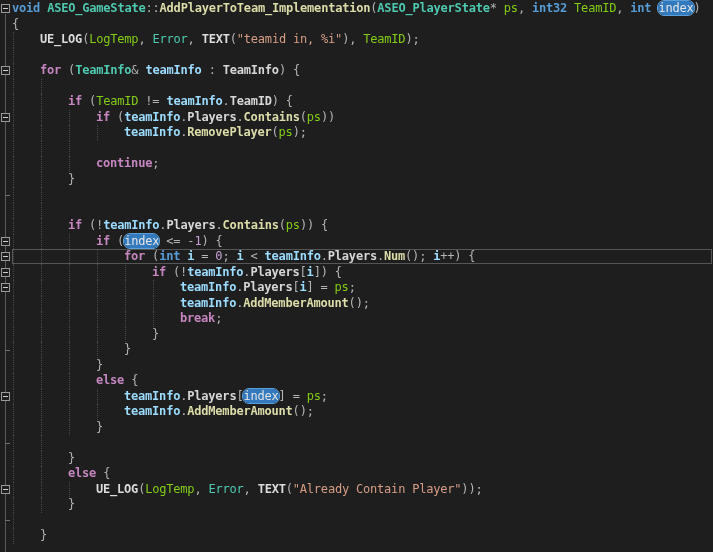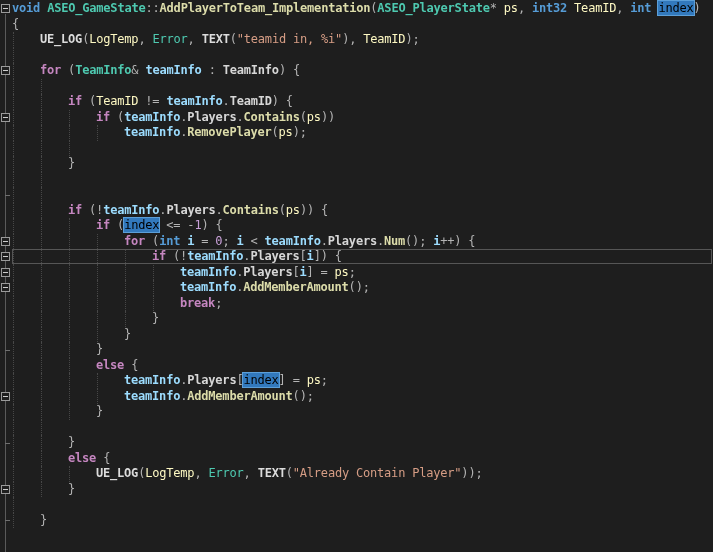--- a/index.html
+++ b/index.html
@@ -36,48 +36,49 @@
     position:absolute;left:12px;right:1px;height:15px;
     border:1px solid #565656;box-sizing:border-box;z-index:1;
   }
   
   .tk-k{color:#569cd6;font-weight:600;}   
   .tk-c{color:#c586c0;font-weight:600;}   
   .tk-t{color:#4ec9b0;font-weight:600;text-align:right;}   
   .tk-f{color:#dcdcaa;font-weight:600;}   
   .tk-m{color:#dcdcdc;font-weight:600;}   
   .tk-l{color:#9cdcfe;font-weight:600;}   
-  .tk-p{color:#fef9c3;}                   
+  .tk-p{color:#84cc16;}                   
   .tk-d{color:#d7d7d7;font-weight:600;}   
   .tk-o{color:#b4b4b4;}                   
   .tk-s{color:#d69d85;}                   
   .tk-n{color:#c9a1d9;}                   
   .tk-g{color:#57a64a;font-weight:600;}   
   .tk-e{color:#4ec9b0;}                   
   .tk-h{                                   
-    color:#000000;background:#3279bd;
-    outline:1px solid #5c9fd8;border-radius:0;
+    color:#e5e5e5;background:#3279bd;
+    outline:1px solid #5c9fd8;border-radius:6px;
   }
 </style>
 </head>
 <body>
 
 <div id="screen">
   <div id="current-line" style="top: 249px;"></div>
   <div id="code-area">
       <div class="line"><span class="code" style="margin-left: 12px;"><span class="tk-k">void</span><span class="tk-o"> </span><span class="tk-t">ASEO_GameState</span><span class="tk-o">::</span><span class="tk-f">AddPlayerToTeam_Implementation</span><span class="tk-o">(</span><span class="tk-t">ASEO_PlayerState</span><span class="tk-o">* </span><span class="tk-p">ps</span><span class="tk-o">, </span><span class="tk-k">int32</span><span class="tk-o"> </span><span class="tk-p">TeamID</span><span class="tk-o">, </span><span class="tk-k">int</span><span class="tk-o"> </span><span class="tk-h">index</span><span class="tk-o">)</span></span></div>
       <div class="line"><span class="code" style="margin-left: 12px;"><span class="tk-o">{</span></span></div>
       <div class="line"><span class="guide" style="left: 13px;"></span><span class="code" style="margin-left: 40px;"><span class="tk-m">UE_LOG</span><span class="tk-o">(</span><span class="tk-p">LogTemp</span><span class="tk-o">, </span><span class="tk-e">Error</span><span class="tk-o">, </span><span class="tk-m">TEXT</span><span class="tk-o">(</span><span class="tk-s">"teamid in, %i"</span><span class="tk-o">), </span><span class="tk-p">TeamID</span><span class="tk-o">);</span></span></div>
       <div class="line"><span class="guide" style="left: 13px;"></span><span class="code" style="margin-left: 12px;"></span></div>
       <div class="line"><span class="guide" style="left: 13px;"></span><span class="code" style="margin-left: 40px;"><span class="tk-c">for</span><span class="tk-o"> (</span><span class="tk-t">TeamInfo</span><span class="tk-o">&amp; </span><span class="tk-l">teamInfo</span><span class="tk-o"> : </span><span class="tk-d">TeamInfo</span><span class="tk-o">) {</span></span></div>
       <div class="line"><span class="guide" style="left: 13px;"></span><span class="guide" style="left: 41px;"></span><span class="code" style="margin-left: 12px;"></span></div>
       <div class="line"><span class="guide" style="left: 13px;"></span><span class="guide" style="left: 41px;"></span><span class="code" style="margin-left: 68px;"><span class="tk-c">if</span><span class="tk-o"> (</span><span class="tk-p">TeamID</span><span class="tk-o"> != </span><span class="tk-l">teamInfo</span><span class="tk-o">.</span><span class="tk-d">TeamID</span><span class="tk-o">) {</span></span></div>
       <div class="line"><span class="guide" style="left: 13px;"></span><span class="guide" style="left: 41px;"></span><span class="guide" style="left: 69px;"></span><span class="code" style="margin-left: 96px;"><span class="tk-c">if</span><span class="tk-o"> (</span><span class="tk-l">teamInfo</span><span class="tk-o">.</span><span class="tk-d">Players</span><span class="tk-o">.</span><span class="tk-f">Contains</span><span class="tk-o">(</span><span class="tk-p">ps</span><span class="tk-o">))</span></span></div>
       <div class="line"><span class="guide" style="left: 13px;"></span><span class="guide" style="left: 41px;"></span><span class="guide" style="left: 69px;"></span><span class="guide" style="left: 97px;"></span><span class="code" style="margin-left: 124px;"><span class="tk-l">teamInfo</span><span class="tk-o">.</span><span class="tk-f">RemovePlayer</span><span class="tk-o">(</span><span class="tk-p">ps</span><span class="tk-o">);</span></span></div>
       <div class="line"><span class="guide" style="left: 13px;"></span><span class="guide" style="left: 41px;"></span><span class="guide" style="left: 69px;"></span><span class="code" style="margin-left: 12px;"></span></div>
+      <div class="line"><span class="guide" style="left: 13px;"></span><span class="guide" style="left: 41px;"></span><span class="guide" style="left: 69px;"></span><span class="code" style="margin-left: 96px;"><span class="tk-c">continue</span><span class="tk-o">;</span></span></div>
       <div class="line"><span class="guide" style="left: 13px;"></span><span class="guide" style="left: 41px;"></span><span class="code" style="margin-left: 68px;"><span class="tk-o">}</span></span></div>
       <div class="line"><span class="guide" style="left: 13px;"></span><span class="guide" style="left: 41px;"></span><span class="code" style="margin-left: 12px;"></span></div>
       <div class="line"><span class="guide" style="left: 13px;"></span><span class="guide" style="left: 41px;"></span></div>
       <div class="line"><span class="guide" style="left: 13px;"></span><span class="guide" style="left: 41px;"></span><span class="code" style="margin-left: 68px;"><span class="tk-c">if</span><span class="tk-o"> (!</span><span class="tk-l">teamInfo</span><span class="tk-o">.</span><span class="tk-d">Players</span><span class="tk-o">.</span><span class="tk-f">Contains</span><span class="tk-o">(</span><span class="tk-p">ps</span><span class="tk-o">)) {</span></span></div>
       <div class="line"><span class="guide" style="left: 13px;"></span><span class="guide" style="left: 41px;"></span><span class="guide" style="left: 69px;"></span><span class="code" style="margin-left: 96px;"><span class="tk-c">if</span><span class="tk-o"> (</span><span class="tk-h">index</span><span class="tk-o"> &lt;= -</span><span class="tk-n">1</span><span class="tk-o">) {</span></span></div>
       <div class="line"><span class="guide" style="left: 13px;"></span><span class="guide" style="left: 41px;"></span><span class="guide" style="left: 69px;"></span><span class="guide" style="left: 97px;"></span><span class="code" style="margin-left: 124px;"><span class="tk-c">for</span><span class="tk-o"> (</span><span class="tk-k">int</span><span class="tk-o"> </span><span class="tk-l">i</span><span class="tk-o"> = </span><span class="tk-n">0</span><span class="tk-o">; </span><span class="tk-l">i</span><span class="tk-o"> &lt; </span><span class="tk-l">teamInfo</span><span class="tk-o">.</span><span class="tk-d">Players</span><span class="tk-o">.</span><span class="tk-f">Num</span><span class="tk-o">(); </span><span class="tk-l">i</span><span class="tk-o">++) {</span></span></div>
       <div class="line"><span class="guide" style="left: 13px;"></span><span class="guide" style="left: 41px;"></span><span class="guide" style="left: 69px;"></span><span class="guide" style="left: 97px;"></span><span class="guide" style="left: 125px;"></span><span class="code" style="margin-left: 152px;"><span class="tk-c">if</span><span class="tk-o"> (!</span><span class="tk-l">teamInfo</span><span class="tk-o">.</span><span class="tk-d">Players</span><span class="tk-o">[</span><span class="tk-l">i</span><span class="tk-o">]) {</span></span></div>
       <div class="line"><span class="guide" style="left: 13px;"></span><span class="guide" style="left: 41px;"></span><span class="guide" style="left: 69px;"></span><span class="guide" style="left: 97px;"></span><span class="guide" style="left: 125px;"></span><span class="guide" style="left: 153px;"></span><span class="code" style="margin-left: 180px;"><span class="tk-l">teamInfo</span><span class="tk-o">.</span><span class="tk-d">Players</span><span class="tk-o">[</span><span class="tk-l">i</span><span class="tk-o">] = </span><span class="tk-p">ps</span><span class="tk-o">;</span></span></div>
       <div class="line"><span class="guide" style="left: 13px;"></span><span class="guide" style="left: 41px;"></span><span class="guide" style="left: 69px;"></span><span class="guide" style="left: 97px;"></span><span class="guide" style="left: 125px;"></span><span class="guide" style="left: 153px;"></span><span class="code" style="margin-left: 180px;"><span class="tk-l">teamInfo</span><span class="tk-o">.</span><span class="tk-f">AddMemberAmount</span><span class="tk-o">();</span></span></div>
       <div class="line"><span class="guide" style="left: 13px;"></span><span class="guide" style="left: 41px;"></span><span class="guide" style="left: 69px;"></span><span class="guide" style="left: 97px;"></span><span class="guide" style="left: 125px;"></span><span class="guide" style="left: 153px;"></span><span class="code" style="margin-left: 180px;"><span class="tk-c">break</span><span class="tk-o">;</span></span></div>

